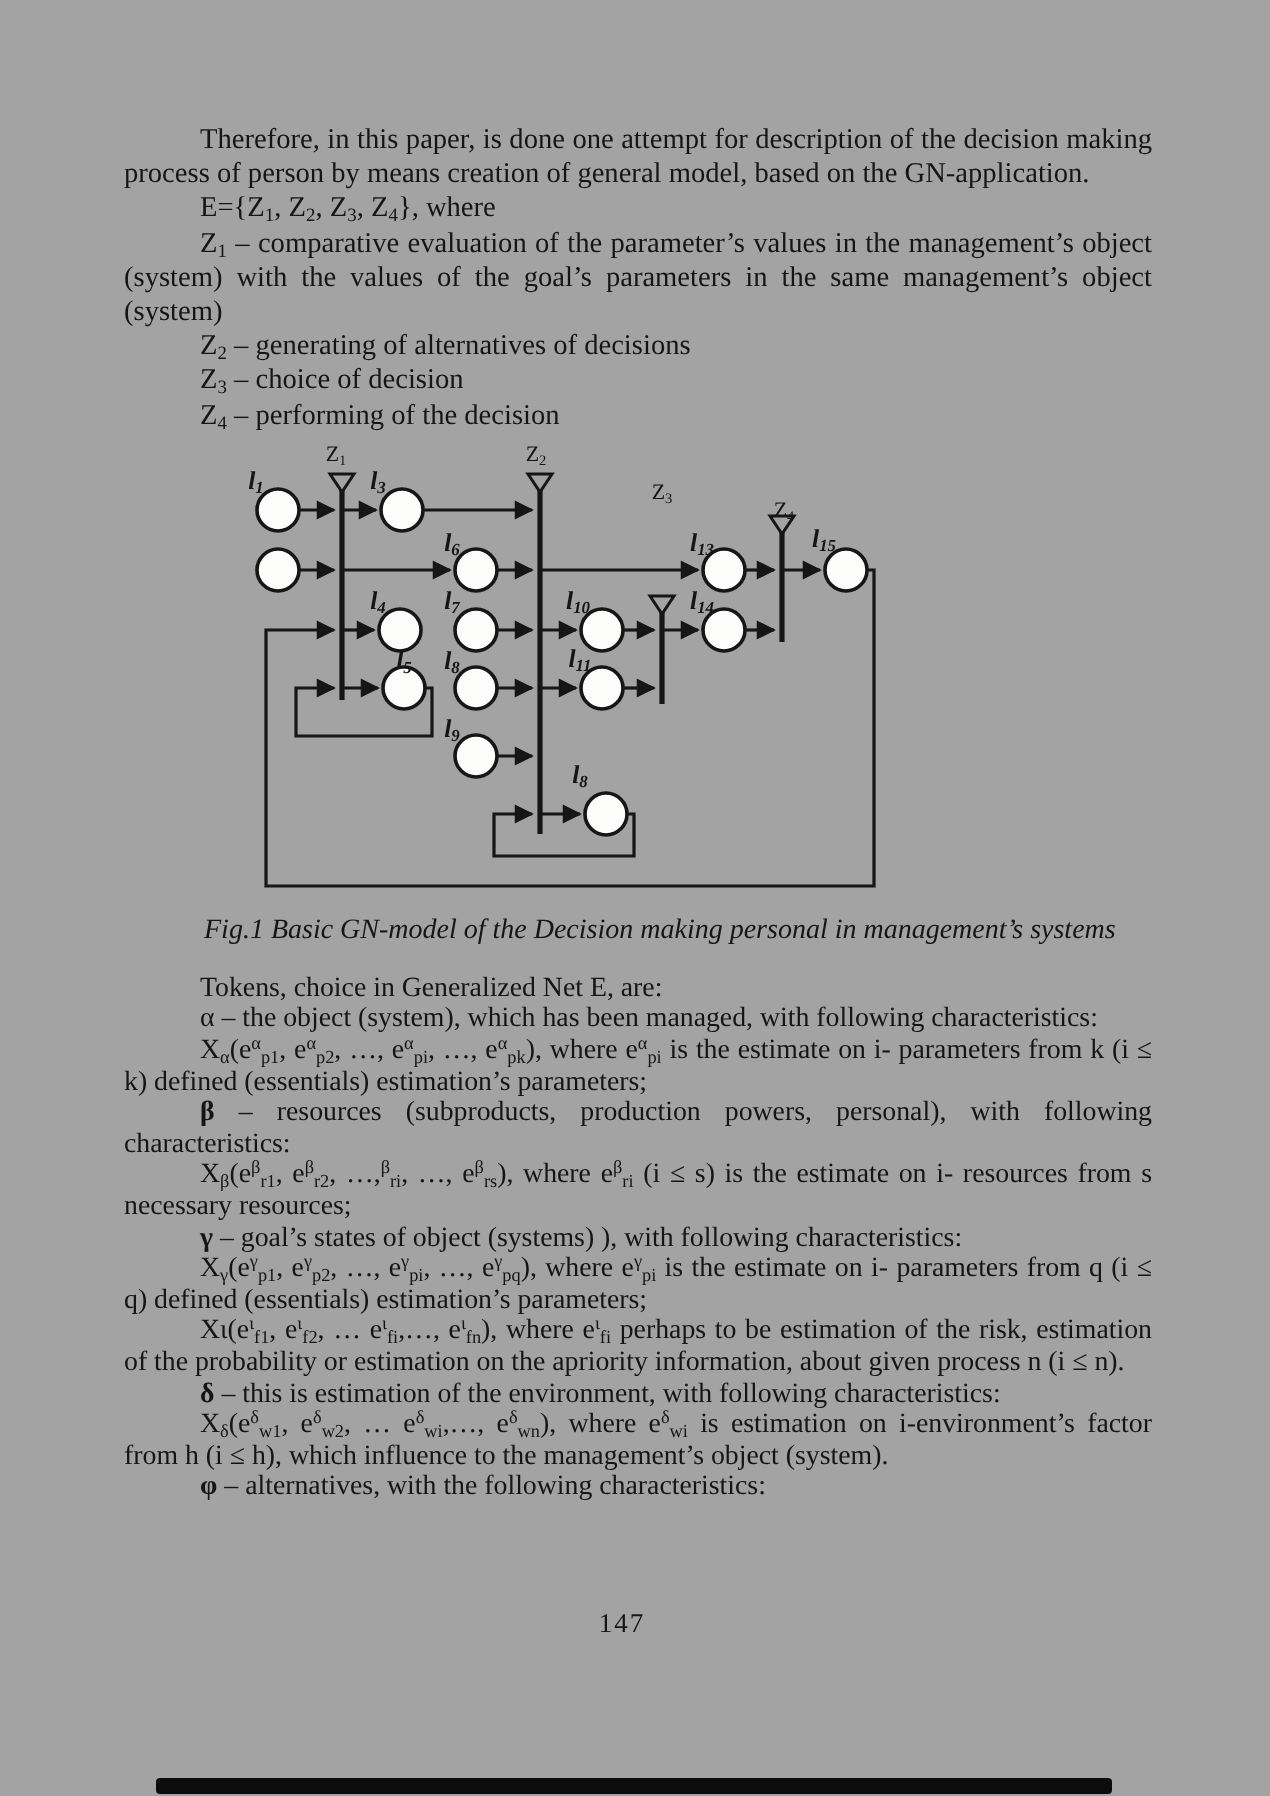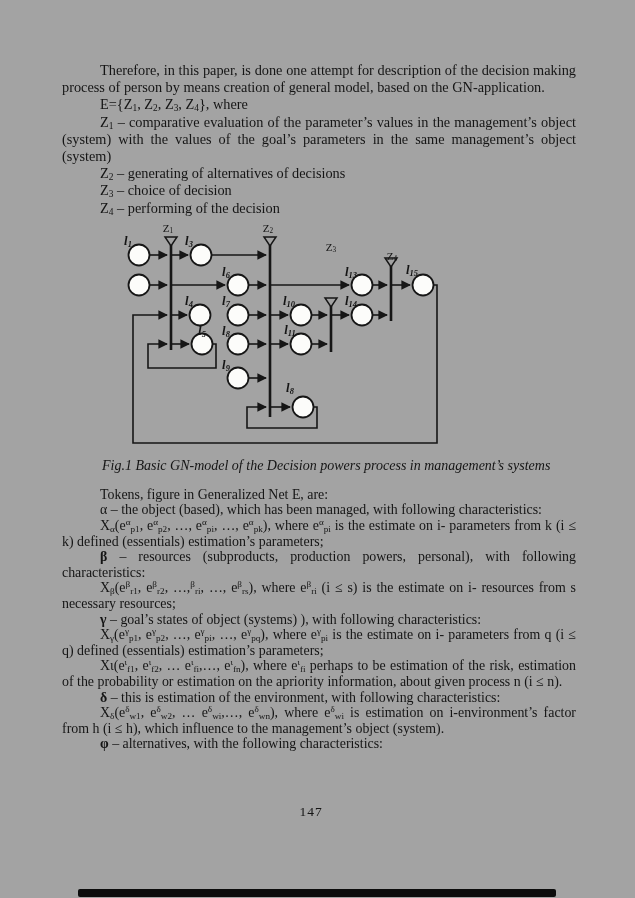--- a/index.html
+++ b/index.html
@@ -136,25 +136,25 @@
       <span class="lbl plabel" style="left:126px;top:81px">l<sub>7</sub></span>
       <span class="lbl plabel" style="left:189px;top:81px">l<sub>10</sub></span>
       <span class="lbl plabel" style="left:251px;top:81px">l<sub>14</sub></span>
       <span class="lbl plabel" style="left:102px;top:111px">l<sub>5</sub></span>
       <span class="lbl plabel" style="left:126px;top:111px">l<sub>8</sub></span>
       <span class="lbl plabel" style="left:190px;top:110px">l<sub>11</sub></span>
       <span class="lbl plabel" style="left:126px;top:145px">l<sub>9</sub></span>
       <span class="lbl plabel" style="left:190px;top:168px">l<sub>8</sub></span>
     </div>
 
-    <p class="caption">Fig.1 Basic GN-model of the Decision powers process in management’s systems</p>
+    <p class="caption">Fig.1 Basic GN-model of the Decision making personal in management’s systems</p>
 
     <div class="tokens">
-      <p class="j ind">Tokens, figure in Generalized Net E, are:</p>
-      <p class="j ind">α – the object (based), which has been managed, with following characteristics:</p>
+      <p class="j ind">Tokens, choice in Generalized Net E, are:</p>
+      <p class="j ind">α – the object (system), which has been managed, with following characteristics:</p>
       <p class="j ind">X<sub>α</sub>(e<sup>α</sup><sub>p1</sub>, e<sup>α</sup><sub>p2</sub>, …, e<sup>α</sup><sub>pi</sub>, …, e<sup>α</sup><sub>pk</sub>), where e<sup>α</sup><sub>pi</sub> is the estimate on i- parameters from k (i ≤ k) defined (essentials) estimation’s parameters;</p>
       <p class="j ind"><b>β</b> – resources (subproducts, production powers, personal), with following characteristics:</p>
       <p class="j ind">X<sub>β</sub>(e<sup>β</sup><sub>r1</sub>, e<sup>β</sup><sub>r2</sub>, …,<sup>β</sup><sub>ri</sub>, …, e<sup>β</sup><sub>rs</sub>), where e<sup>β</sup><sub>ri</sub> (i ≤ s) is the estimate on i- resources from s necessary resources;</p>
       <p class="j ind"><b>γ</b> – goal’s states of object (systems) ), with following characteristics:</p>
       <p class="j ind">X<sub>γ</sub>(e<sup>γ</sup><sub>p1</sub>, e<sup>γ</sup><sub>p2</sub>, …, e<sup>γ</sup><sub>pi</sub>, …, e<sup>γ</sup><sub>pq</sub>), where e<sup>γ</sup><sub>pi</sub> is the estimate on i- parameters from q (i ≤ q) defined (essentials) estimation’s parameters;</p>
       <p class="j ind">Xι(e<sup>ι</sup><sub>f1</sub>, e<sup>ι</sup><sub>f2</sub>, … e<sup>ι</sup><sub>fi</sub>,…, e<sup>ι</sup><sub>fn</sub>), where e<sup>ι</sup><sub>fi</sub> perhaps to be estimation of the risk, estimation of the probability or estimation on the apriority information, about given process n (i ≤ n).</p>
       <p class="j ind"><b>δ</b> – this is estimation of the environment, with following characteristics:</p>
       <p class="j ind">X<sub>δ</sub>(e<sup>δ</sup><sub>w1</sub>, e<sup>δ</sup><sub>w2</sub>, … e<sup>δ</sup><sub>wi</sub>,…, e<sup>δ</sup><sub>wn</sub>), where e<sup>δ</sup><sub>wi</sub> is estimation on i-environment’s factor from h (i ≤ h), which influence to the management’s object (system).</p>
       <p class="j ind"><b>φ</b> – alternatives, with the following characteristics:</p>
     </div>

